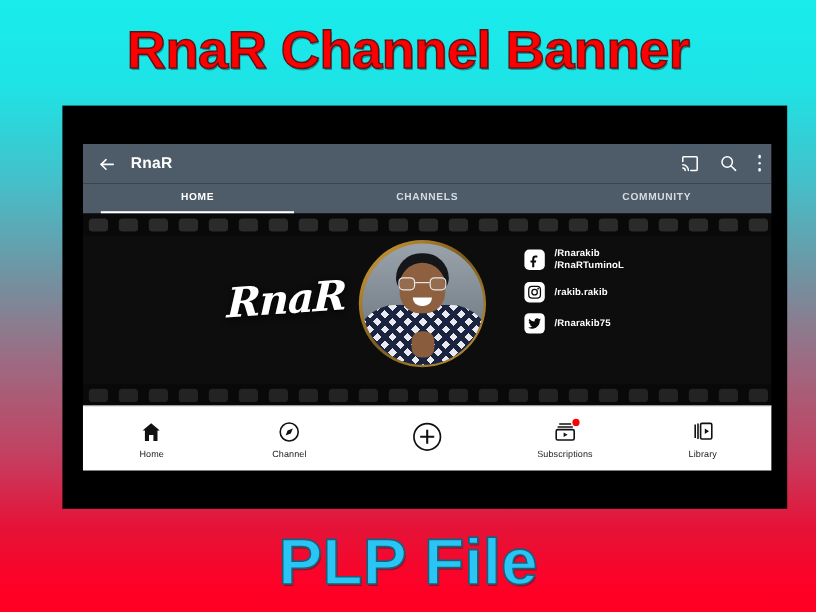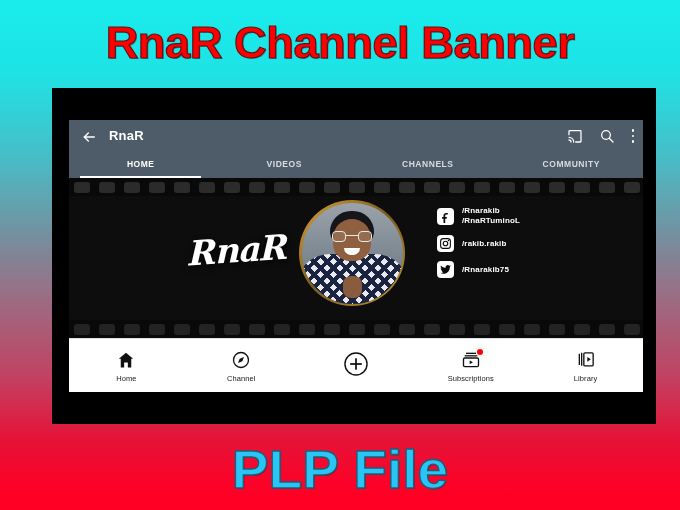--- a/index.html
+++ b/index.html
@@ -435,21 +435,20 @@
           <span class="kebab">
             <i></i>
               <i></i>
               <i></i>
           </span>
         </div>
       </div>
 
       <div class="yt-tabs">
         <div class="yt-tab active">HOME</div>
-        <div class="yt-tab">VIDEOS</div>
         <div class="yt-tab">CHANNELS</div>
         <div class="yt-tab">COMMUNITY</div>
       </div>
 
       <div class="banner">
 
         <div class="sprockets top">
           <i></i>
             <i></i>
             <i></i>

